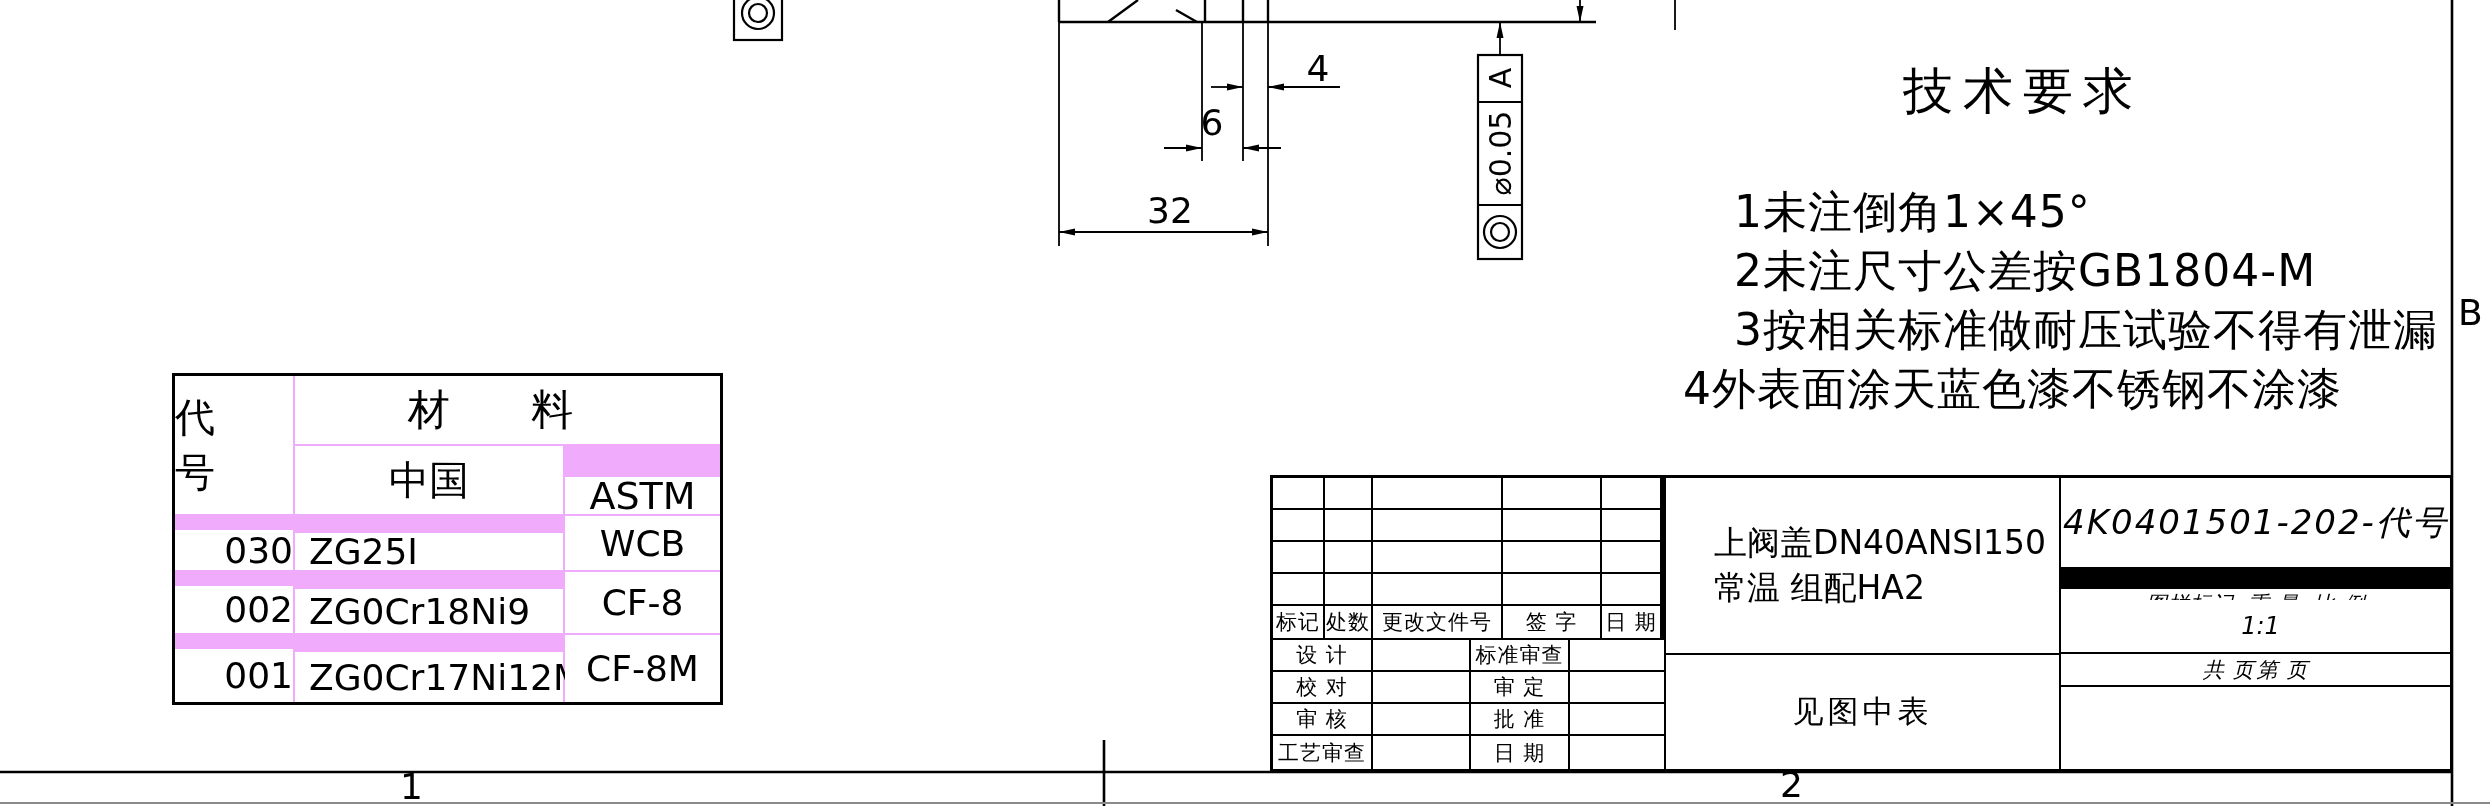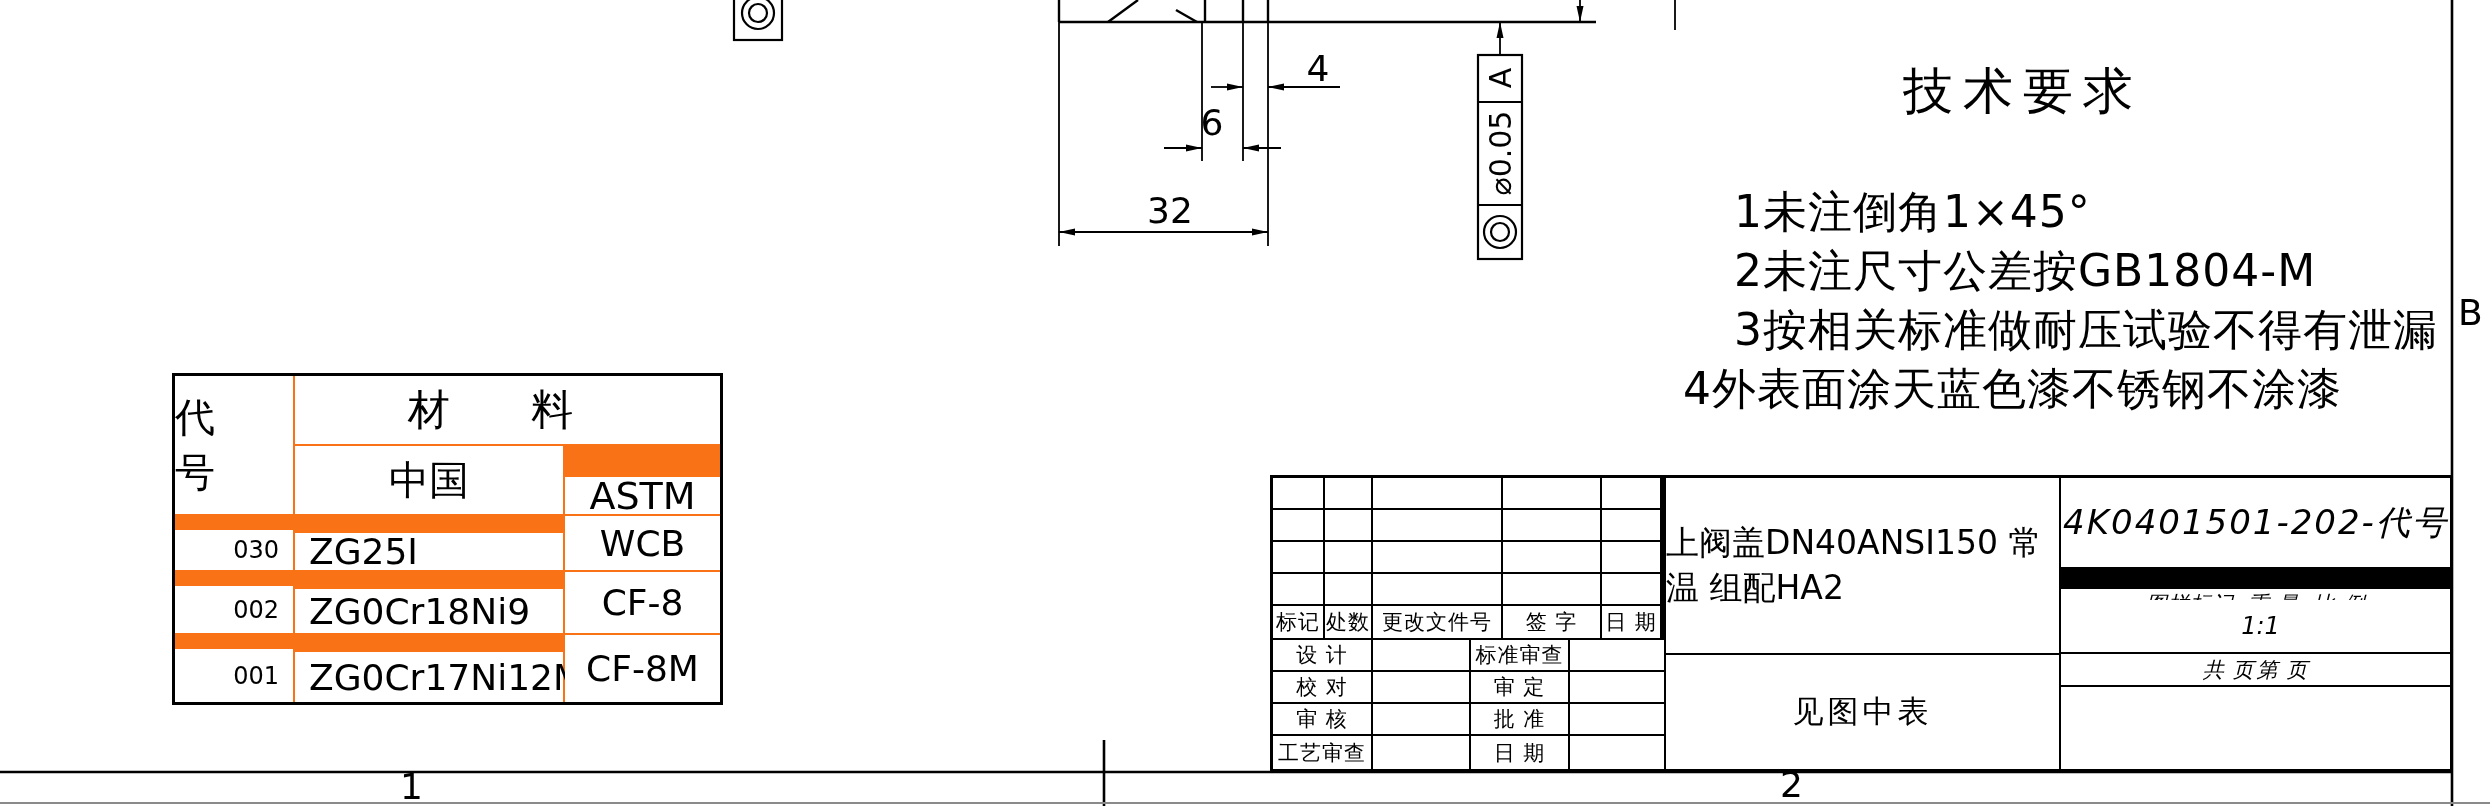--- a/index.html
+++ b/index.html
@@ -6,30 +6,30 @@
   .sheet{
     position:relative;width:2490px;height:806px;background:#ffffff;
     font-family:"DejaVu Sans",sans-serif;color:#000;overflow:hidden;
   }
   .lbl{position:absolute;white-space:nowrap;color:#000;}
   svg{position:absolute;left:0;top:0;}
 
   
   .mat-table{
     position:absolute;left:172px;top:373px;width:551px;height:332px;
-    box-sizing:border-box;border:3px solid #000;background:#f97316;
+    box-sizing:border-box;border:3px solid #000;background:#f0abfc;
     display:grid;grid-template-columns:118px 268px 1fr;
     grid-template-rows:68px 68px 54px 61px 1fr;gap:2px;
   }
   .mat-table>div{background:#fff;display:flex;align-items:center;justify-content:center;}
   .mt-code{grid-column:1;grid-row:1/span 2;font-size:40px;letter-spacing:14px;}
   .mt-mat{grid-column:2/span 2;grid-row:1;font-size:42px;letter-spacing:34px;}
   .mt-china{grid-column:2;grid-row:2;font-size:40px;}
   .mt-astm{grid-column:3;grid-row:2;font-size:38px;margin-top:31px;}
-  .mt-c{font-size:24px;justify-content:flex-end !important;padding-right:14px;box-sizing:border-box;margin-top:14px;}
+  .mt-c{font-size:36px;justify-content:flex-end !important;box-sizing:border-box;margin-top:14px;}
   .mt-n{font-size:36px;justify-content:flex-start !important;padding-left:14px;box-sizing:border-box;margin-top:17px;}
   .mt-a{font-size:36px;}
 
   
   .tb{
     position:absolute;left:1270px;top:475px;width:1183px;height:297px;
     box-sizing:border-box;border:3px solid #000;background:#000;
   }
   .tb .sec{position:absolute;background:#000;}
   .grid{display:grid;gap:2px;width:100%;height:100%;}
@@ -40,21 +40,21 @@
   .g-sig{grid-template-columns:98px 96px 97px 1fr;grid-template-rows:30px 30px 30px 1fr;}
   .sec-mid{left:393px;top:0;width:393px;height:291px;}
   .g-mid{grid-template-columns:1fr;grid-template-rows:175px 1fr;}
   .sec-right{left:788px;top:0;width:389px;height:291px;font-style:italic;}
   .g-right{grid-template-columns:1fr;grid-template-rows:89px 29px 52px 31px 1fr;}
   .g-stamp{grid-template-columns:197px 96px 1fr;grid-template-rows:1fr;gap:14px;height:29px;margin-top:20px;}
   .g-vals{grid-template-columns:47px 47px 47px 47px 96px 1fr;grid-template-rows:1fr;gap:2px;height:52px;}
   .g-pages{grid-template-columns:197px 1fr;grid-template-rows:1fr;gap:2px;height:31px;}
   .sub{display:grid;background:#000;}
   .tb-small{font-size:21px;letter-spacing:1px;}
-  .tb-name{font-size:33px;}
+  .tb-name{font-size:33px;padding-left:48px;}
   .tb-ref{font-size:31px;letter-spacing:4px;}
   .tb-dwg{font-size:34px;letter-spacing:2px;}
   .tb-scale{font-size:24px;}
 
   
   .tech-title{font-size:50px;letter-spacing:10px;}
   .tech-item{font-size:44px;letter-spacing:1px;}
   .dim{font-size:36px;transform:translateX(-50%);}
   .zone-num{font-size:36px;}
   .zone-letter{font-size:36px;}

